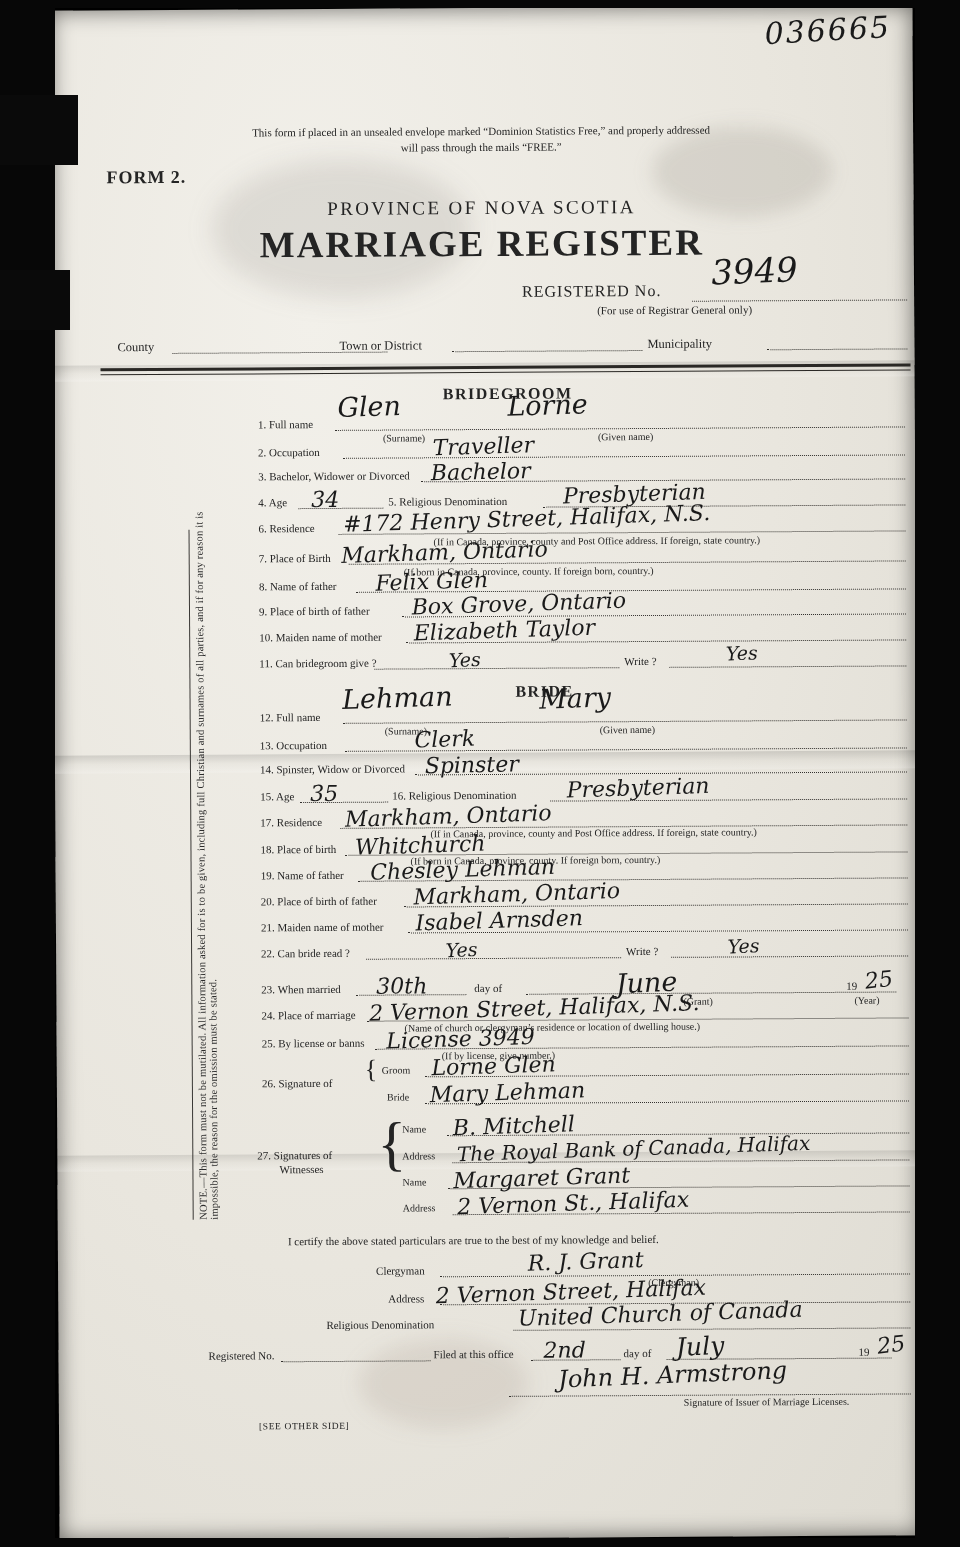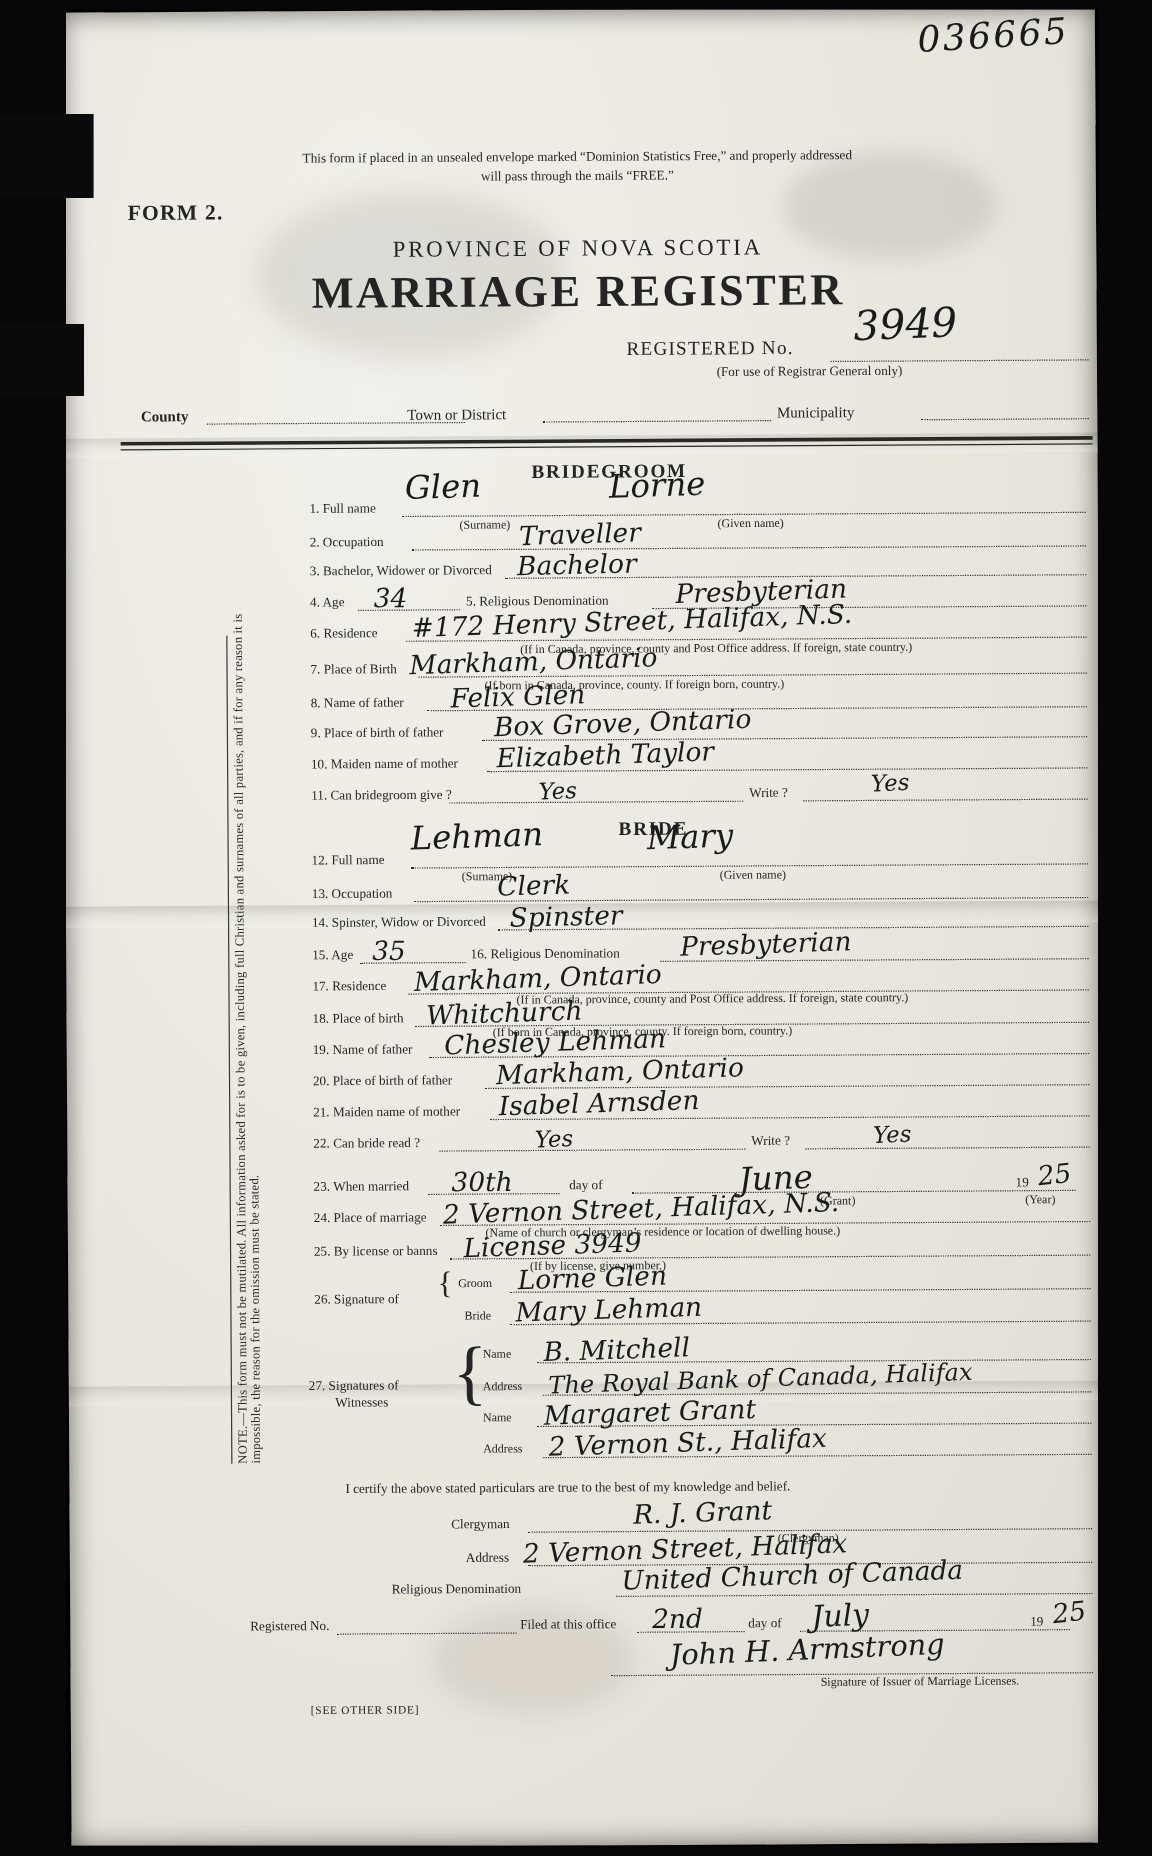--- a/index.html
+++ b/index.html
@@ -71,21 +71,21 @@
     <div class="prt center" style="left:120px;top:189px;width:620px;font-size:19px;letter-spacing:2.4px;">PROVINCE OF NOVA SCOTIA</div>
 
     <div class="prt b center" style="left:100px;top:214px;width:660px;font-size:37px;letter-spacing:2px;">MARRIAGE REGISTER</div>
 
     <div class="prt" style="left:470px;top:275px;font-size:16px;letter-spacing:1px;">REGISTERED No.</div>
     <div class="dots" style="position:absolute;left:640px;top:294px;width:215px;"></div>
     <div class="hw big" style="left:660px;top:246px;font-size:34px;transform:rotate(-2deg);">3949</div>
 
     <div class="prt sm" style="left:545px;top:297px;">(For use of Registrar General only)</div>
 
-    <div class="prt md" style="left:65px;top:330px;font-weight:bold;">County</div>
+    <div class="prt md" style="left:65px;top:330px;">County</div>
     <div class="dots" style="position:absolute;left:120px;top:343px;width:215px;"></div>
     <div class="prt md" style="left:287px;top:330px;">Town or District</div>
     <div class="dots" style="position:absolute;left:400px;top:343px;width:190px;"></div>
     <div class="prt md" style="left:595px;top:330px;">Municipality</div>
     <div class="dots" style="position:absolute;left:715px;top:343px;width:140px;"></div>
 
     <div class="rule" style="left:48px;top:358px;width:810px;height:3px;"></div>
     <div class="rule" style="left:48px;top:364px;width:810px;height:1px;"></div>
 
     <div class="vert" style="left:140px;top:1210px;width:720px;white-space:normal;">

